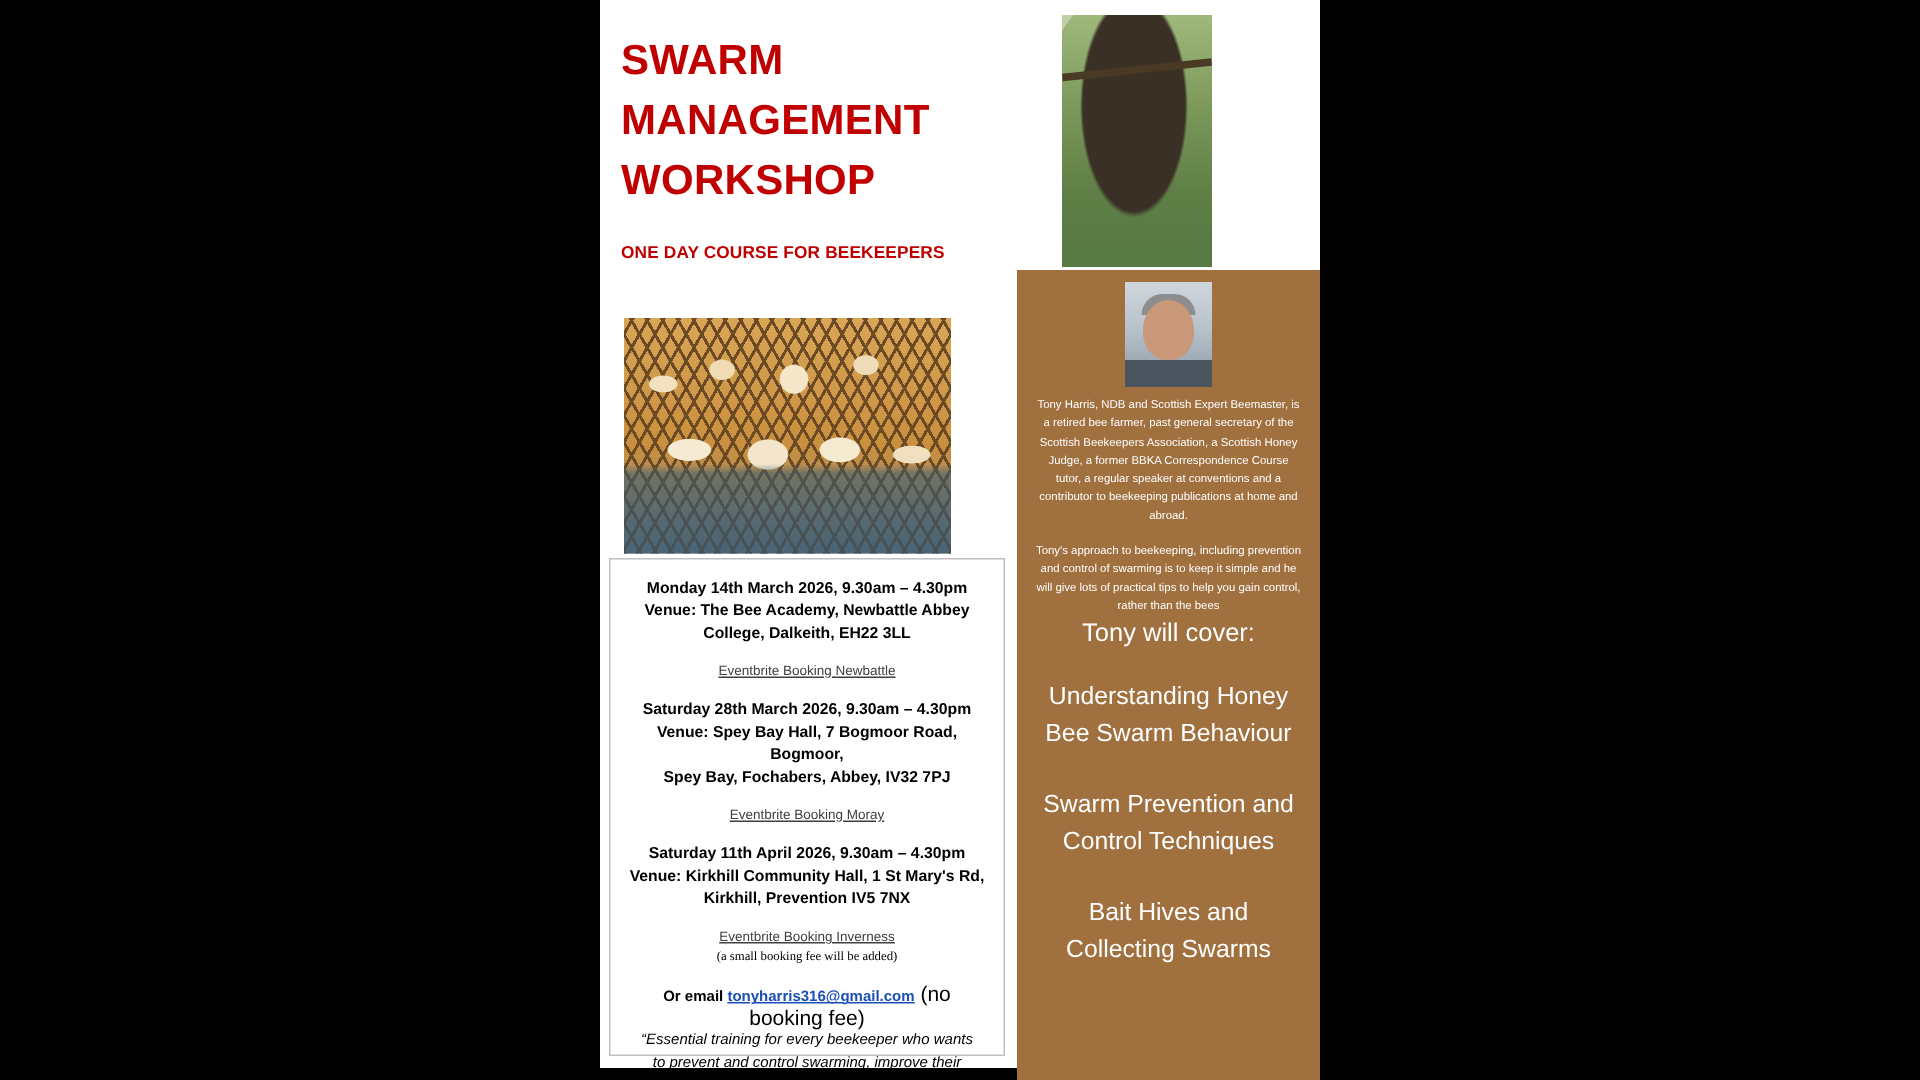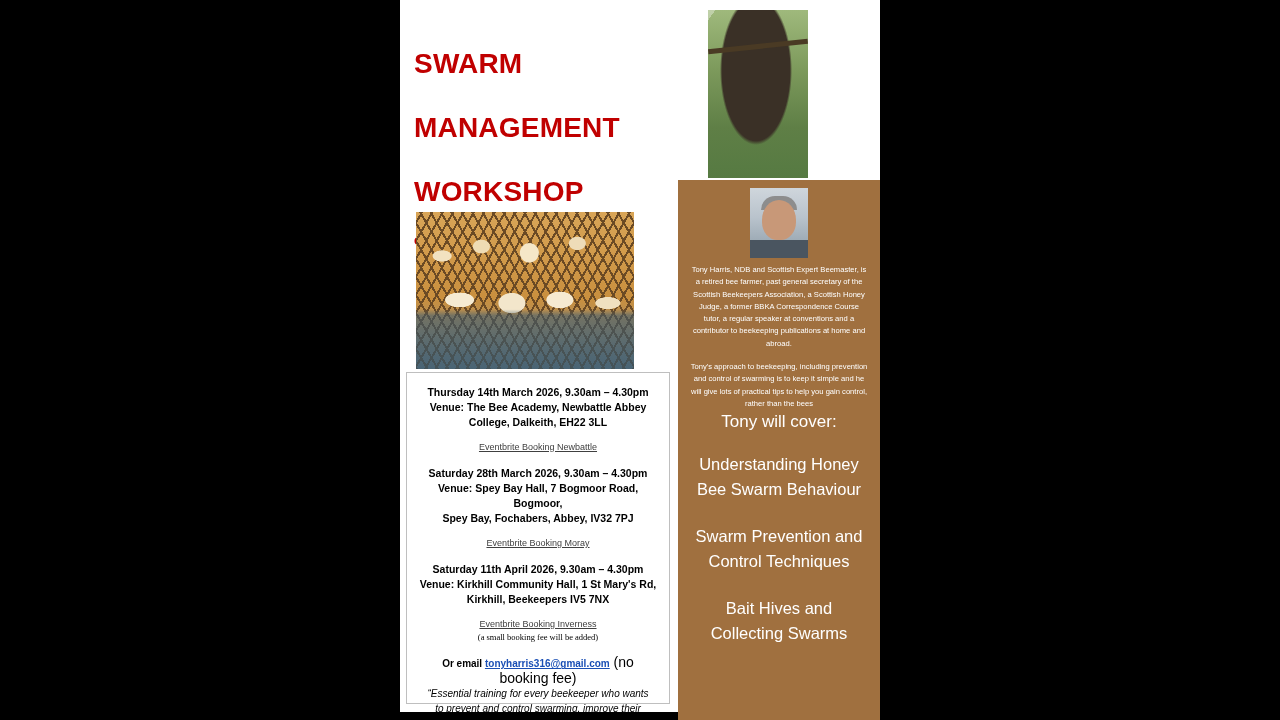--- a/index.html
+++ b/index.html
@@ -33,21 +33,20 @@
     left: 14px;
     top: 20px;
     width: 250px;
   }
   .title-line {
     color: #c00000;
     font-weight: bold;
     font-size: 28px;
     line-height: 1.42;
     letter-spacing: 0.2px;
-    margin-top: 24px;
   }
   .subtitle {
     color: #c00000;
     font-weight: bold;
     font-size: 11.5px;
     margin-top: 24px;
     letter-spacing: 0.1px;
     white-space: nowrap;
   }
 
@@ -237,37 +236,37 @@
       <div class="title-line">MANAGEMENT</div>
       <div class="title-line">WORKSHOP</div>
       <div class="subtitle">ONE DAY COURSE FOR BEEKEEPERS</div>
     </div>
 
     <div class="comb-photo"></div>
 
     <div class="details-box">
 
       <div class="ev-block">
-        <div class="ev-line">Thursday 14th March 2026, 9.30am – 4.30pm</div>
+        <div class="ev-line">Monday 14th March 2026, 9.30am – 4.30pm</div>
         <div class="ev-line">Venue: The Bee Academy, Newbattle Abbey</div>
         <div class="ev-line">College, Dalkeith, EH22 3LL</div>
         <a class="ev-link" href="#">Eventbrite Booking Newbattle</a>
       </div>
 
       <div class="ev-block" style="margin-top:12px;">
         <div class="ev-line">Saturday 28th March 2026, 9.30am – 4.30pm</div>
         <div class="ev-line">Venue: Spey Bay Hall, 7 Bogmoor Road, Bogmoor,</div>
         <div class="ev-line">Spey Bay, Fochabers, Abbey, IV32 7PJ</div>
         <a class="ev-link" href="#">Eventbrite Booking Moray</a>
       </div>
 
       <div class="ev-block" style="margin-top:12px;">
         <div class="ev-line">Saturday 11th April 2026, 9.30am – 4.30pm</div>
         <div class="ev-line">Venue: Kirkhill Community Hall, 1 St Mary's Rd,</div>
-        <div class="ev-line">Kirkhill, Beekeepers IV5 7NX</div>
+        <div class="ev-line">Kirkhill, Prevention IV5 7NX</div>
         <a class="ev-link" href="#">Eventbrite Booking Inverness</a>
         <div class="fee-note">(a small booking fee will be added)</div>
       </div>
 
       <div class="email-line">
         <span>Or email </span><a class="email-link" href="#">tonyharris316@gmail.com</a><span class="email-note"> (no booking fee)</span>
       </div>
 
       <div class="quote">“Essential training for every beekeeper who wants to prevent and control swarming, improve their beekeeping, and gather more honey from their colonies.”</div>
 

